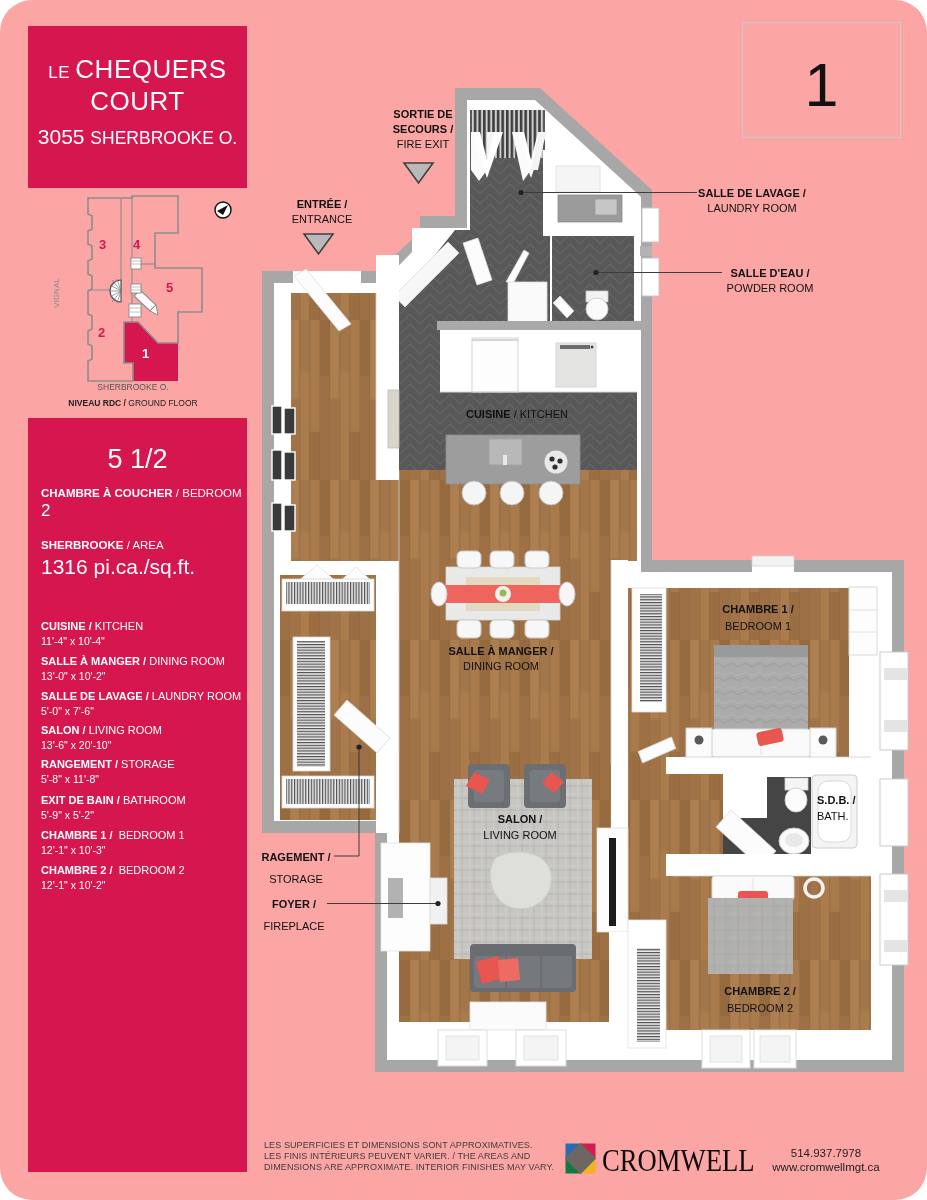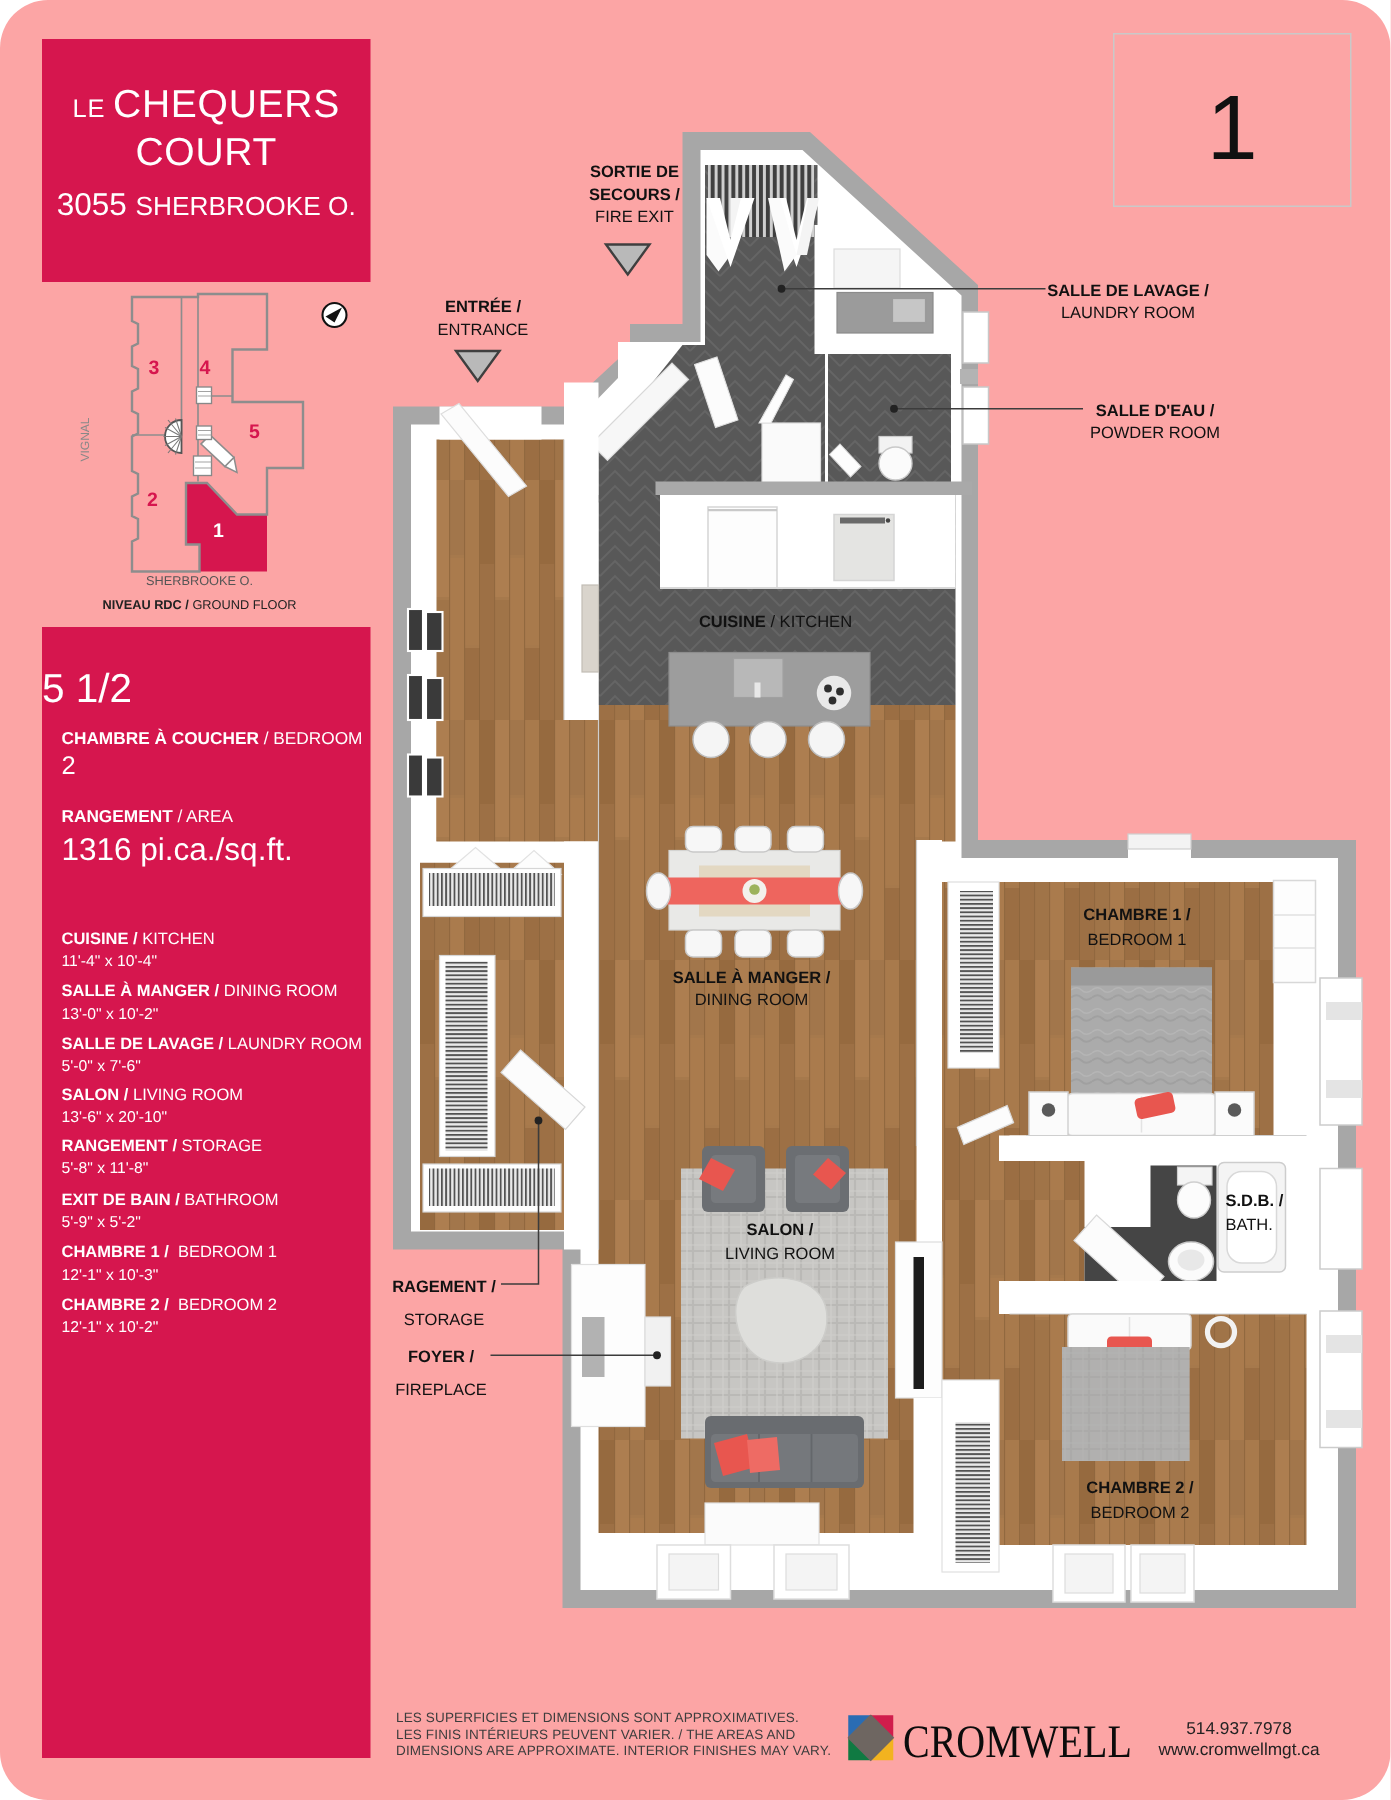--- a/index.html
+++ b/index.html
@@ -72,24 +72,24 @@
   <text x="133" y="390" font-family="Liberation Sans, sans-serif" font-size="8.5" fill="#555" text-anchor="middle">SHERBROOKE O.</text>
   <text x="133" y="406" font-family="Liberation Sans, sans-serif" font-size="8.5" fill="#222" text-anchor="middle"><tspan font-weight="bold">NIVEAU RDC / </tspan><tspan>GROUND FLOOR</tspan></text>
 </svg>
 </div>
 
 <div class="abs" style="left:742px;top:22px;width:157px;height:114px;border:1px solid #c9c9c9;">
   <div style="text-align:center;font-size:61px;line-height:124px;color:#111;">1</div>
 </div>
 
 <div class="abs pink" style="left:28px;top:418px;width:219px;height:754px;">
-  <div style="text-align:left;margin-top:26px;font-size:27px;">5 1/2</div>
+  <div style="text-align:center;margin-top:26px;font-size:27px;">5 1/2</div>
   <div style="margin:12px 0 0 13px;font-size:11.5px;"><b>CHAMBRE À COUCHER</b> / BEDROOM</div>
   <div style="margin:2px 0 0 13px;font-size:17px;">2</div>
-  <div style="margin:18px 0 0 13px;font-size:11.5px;"><b>RANGEMENT</b> / AREA</div>
+  <div style="margin:18px 0 0 13px;font-size:11.5px;"><b>SHERBROOKE</b> / AREA</div>
   <div style="margin:4px 0 0 13px;font-size:21px;">1316 pi.ca./sq.ft.</div>
   <div id="rooms" style="margin:40px 0 0 13px;font-size:11px;line-height:14.5px;">
     <div><b>CUISINE /</b> KITCHEN<br><span style="font-size:10.5px;">11'-4" x 10'-4"</span></div>
     <div style="margin-top:6px;"><b>SALLE À MANGER /</b> DINING ROOM<br><span style="font-size:10.5px;">13'-0" x 10'-2"</span></div>
     <div style="margin-top:6px;"><b>SALLE DE LAVAGE /</b> LAUNDRY ROOM<br><span style="font-size:10.5px;">5'-0" x 7'-6"</span></div>
     <div style="margin-top:5px;"><b>SALON /</b> LIVING ROOM<br><span style="font-size:10.5px;">13'-6" x 20'-10"</span></div>
     <div style="margin-top:5px;"><b>RANGEMENT /</b> STORAGE<br><span style="font-size:10.5px;">5'-8" x 11'-8"</span></div>
     <div style="margin-top:7px;"><b>EXIT DE BAIN /</b> BATHROOM<br><span style="font-size:10.5px;">5'-9" x 5'-2"</span></div>
     <div style="margin-top:6px;"><b>CHAMBRE 1 /</b>&nbsp; BEDROOM 1<br><span style="font-size:10.5px;">12'-1" x 10'-3"</span></div>
     <div style="margin-top:6px;"><b>CHAMBRE 2 /</b>&nbsp; BEDROOM 2<br><span style="font-size:10.5px;">12'-1" x 10'-2"</span></div>

